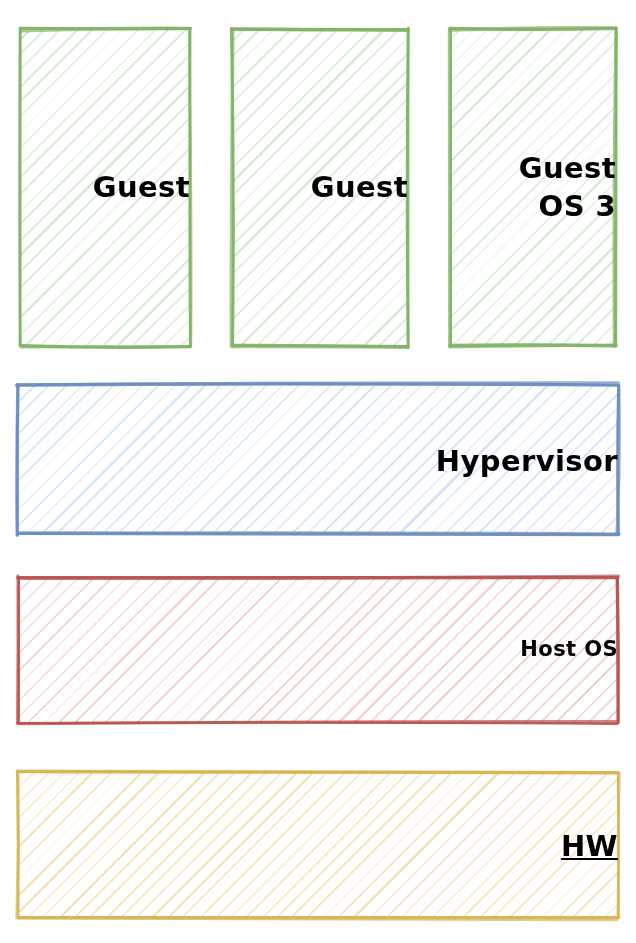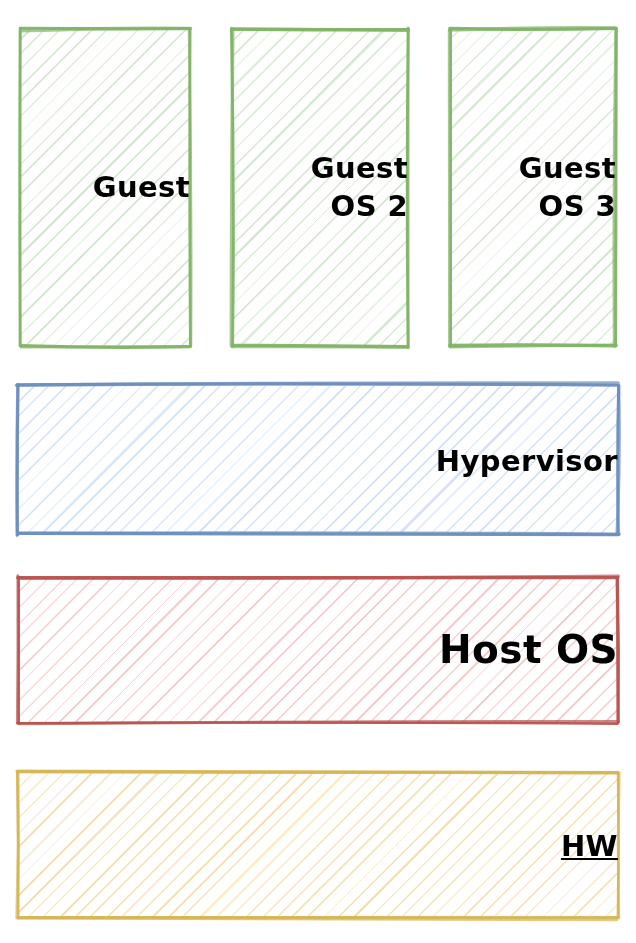--- a/index.html
+++ b/index.html
@@ -1020,19 +1020,19 @@
           <path d="M619.19,772.71 Q617.25,844.78 618.81,916.89" stroke-width="2.78" opacity="0.7"></path>
           <path d="M618.46,917.70 Q318.59,917.85 18.50,917.62" stroke-width="3.22" opacity="0.95"></path>
           <path d="M616.66,919.46 Q318.18,919.41 18.59,917.71" stroke-width="3.62" opacity="0.7"></path>
           <path d="M18.17,918.17 Q19.01,845.67 17.27,772.28" stroke-width="2.59" opacity="0.95"></path>
           <path d="M16.88,917.98 Q18.90,845.60 18.09,772.06" stroke-width="3.06" opacity="0.7"></path>
         </g>
       </g>
     </svg>
   <div id="labels-layer">
       <div class="node-label stack-label" style="left: 20px; top: 29px; width: 170px; height: 317px; font-size: 29px; color: rgb(0, 0, 0);"><span class="label-line">Guest</span></div>
-      <div class="node-label stack-label" style="left: 232px; top: 29px; width: 176px; height: 317px; font-size: 29px; color: rgb(0, 0, 0);"><span class="label-line">Guest</span><span class="label-line">OS 2</span></div>
+      <div class="node-label stack-label" style="left: 232px; top: 29px; width: 176px; height: 317px; font-size: 29px; color: rgb(0, 0, 0);"><span class="label-line">Guest</span></div>
       <div class="node-label stack-label" style="left: 450px; top: 29px; width: 166px; height: 317px; font-size: 29px; color: rgb(0, 0, 0);"><span class="label-line">Guest</span><span class="label-line">OS 3</span></div>
       <div class="node-label stack-label" style="left: 18px; top: 385px; width: 600px; height: 153px; font-size: 29px; color: rgb(0, 0, 0);"><span class="label-line">Hypervisor</span></div>
-      <div class="node-label stack-label" style="left: 18px; top: 577px; width: 600px; height: 146px; font-size: 39px; color: rgb(0, 0, 0);"><span class="label-line">Host OS</span></div>
+      <div class="node-label stack-label" style="left: 18px; top: 577px; width: 600px; height: 146px; font-size: 21px; color: rgb(0, 0, 0);"><span class="label-line">Host OS</span></div>
       <div class="node-label stack-label" style="left: 18px; top: 755px; width: 600px; height: 184px; font-size: 29px; color: rgb(0, 0, 0); text-decoration: underline;"><span class="label-line">HW</span></div>
     </div>
 </div>
 
 </body></html>

